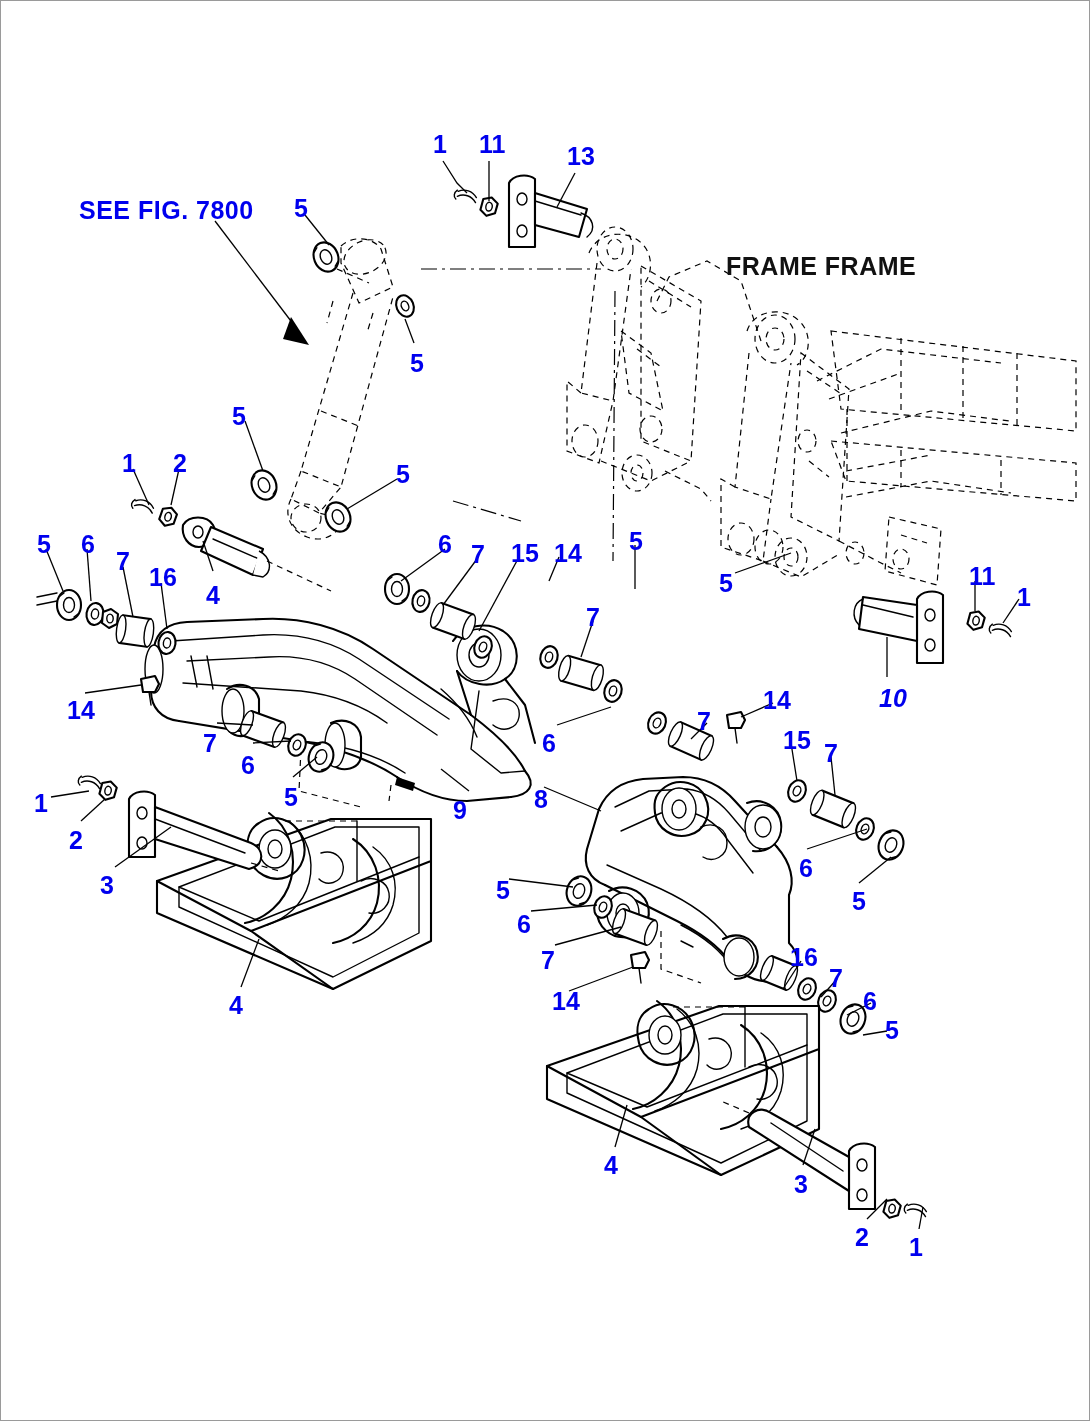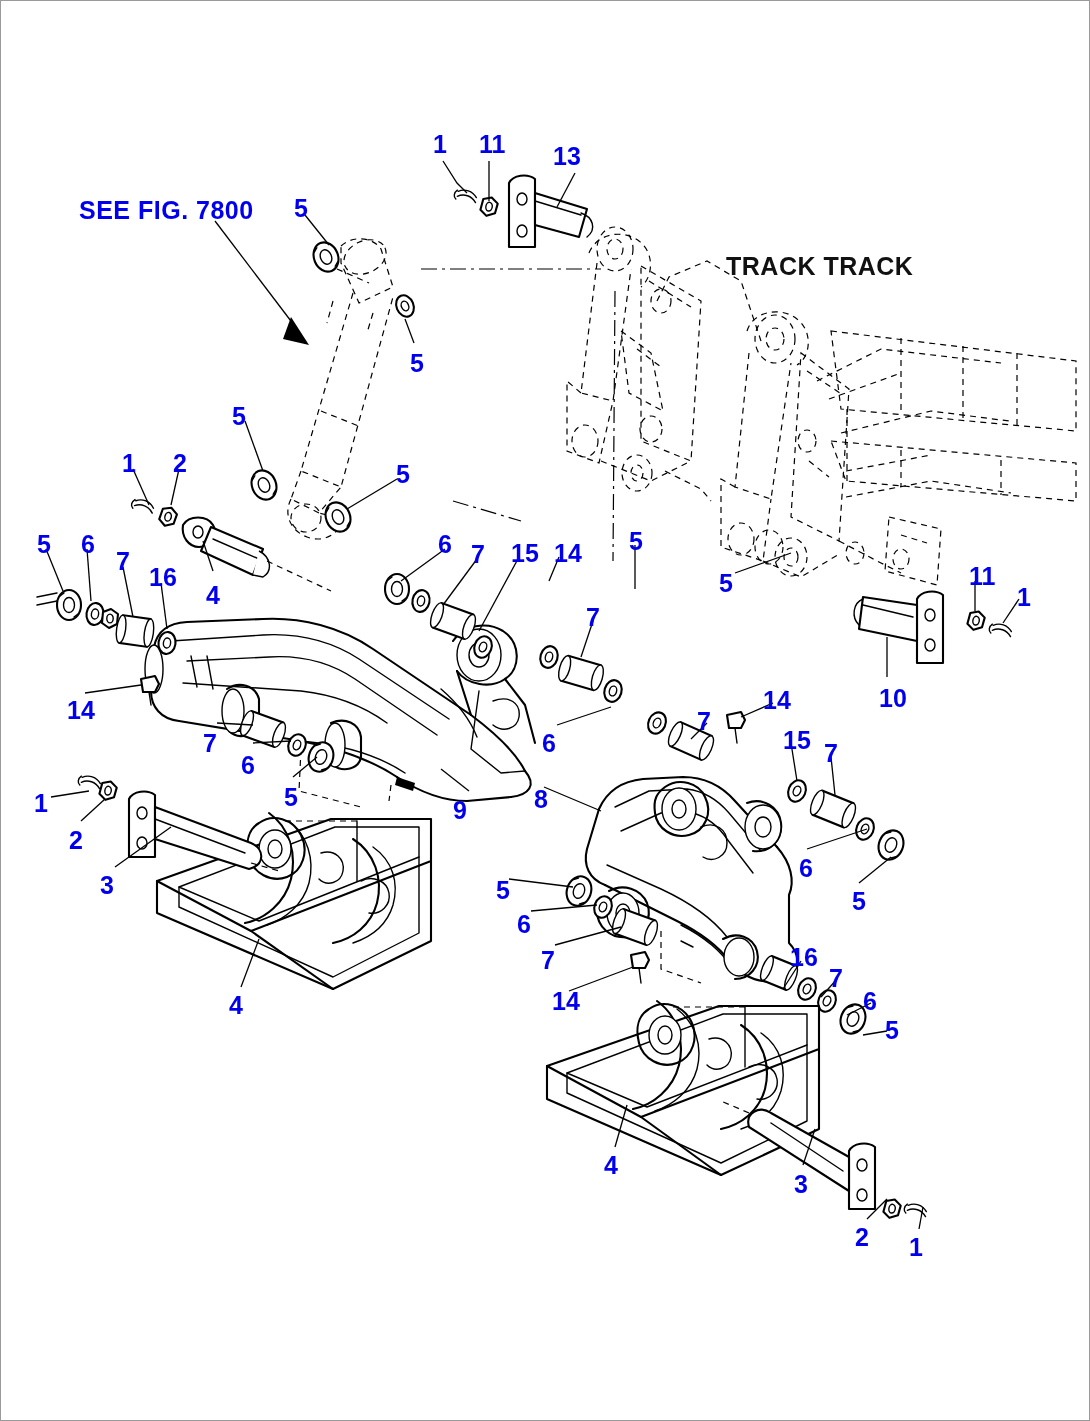--- a/index.html
+++ b/index.html
@@ -534,46 +534,46 @@
       <path class="lead" d="M 866 1218 L 886 1198"></path>
       <path class="lead" d="M 918 1228 L 922 1206"></path>
 
       <path class="lead" d="M 214 220 L 296 328"></path>
       <path class="blk" d="M 290 316 L 308 344 L 282 338 Z"></path>
     </g>
   </svg>
 
   <div class="calloutLayer">
     <div class="heading blue" style="left:78px;top:196px;">SEE FIG. 7800</div>
-    <div class="heading black" style="left:725px;top:252px;">TRACK TRACK</div>
+    <div class="heading black" style="left:725px;top:252px;">FRAME FRAME</div>
 
     <div class="callout" style="left:432px;top:131px;">1</div>
     <div class="callout" style="left:478px;top:131px;">11</div>
-    <div class="callout" style="left:552px;top:143px;">13</div>
+    <div class="callout" style="left:566px;top:143px;">13</div>
     <div class="callout" style="left:293px;top:195px;">5</div>
     <div class="callout" style="left:409px;top:350px;">5</div>
     <div class="callout" style="left:231px;top:403px;">5</div>
     <div class="callout" style="left:121px;top:450px;">1</div>
     <div class="callout" style="left:172px;top:450px;">2</div>
     <div class="callout" style="left:395px;top:461px;">5</div>
     <div class="callout" style="left:36px;top:531px;">5</div>
     <div class="callout" style="left:80px;top:531px;">6</div>
     <div class="callout" style="left:115px;top:548px;">7</div>
     <div class="callout" style="left:148px;top:564px;">16</div>
     <div class="callout" style="left:205px;top:582px;">4</div>
     <div class="callout" style="left:437px;top:531px;">6</div>
     <div class="callout" style="left:470px;top:541px;">7</div>
     <div class="callout" style="left:510px;top:540px;">15</div>
     <div class="callout" style="left:553px;top:540px;">14</div>
     <div class="callout" style="left:628px;top:528px;">5</div>
     <div class="callout" style="left:585px;top:604px;">7</div>
     <div class="callout" style="left:718px;top:570px;">5</div>
     <div class="callout" style="left:968px;top:563px;">11</div>
     <div class="callout" style="left:1016px;top:584px;">1</div>
-    <div class="callout" style="left:878px;top:685px;">10</div>
+    <div class="callout" style="left:878px;top:685px;font-style:italic;">10</div>
     <div class="callout" style="left:66px;top:697px;">14</div>
     <div class="callout" style="left:202px;top:730px;">7</div>
     <div class="callout" style="left:240px;top:752px;">6</div>
     <div class="callout" style="left:283px;top:784px;">5</div>
     <div class="callout" style="left:541px;top:730px;">6</div>
     <div class="callout" style="left:452px;top:797px;">9</div>
     <div class="callout" style="left:696px;top:708px;">7</div>
     <div class="callout" style="left:762px;top:687px;">14</div>
     <div class="callout" style="left:782px;top:727px;">15</div>
     <div class="callout" style="left:823px;top:740px;">7</div>

